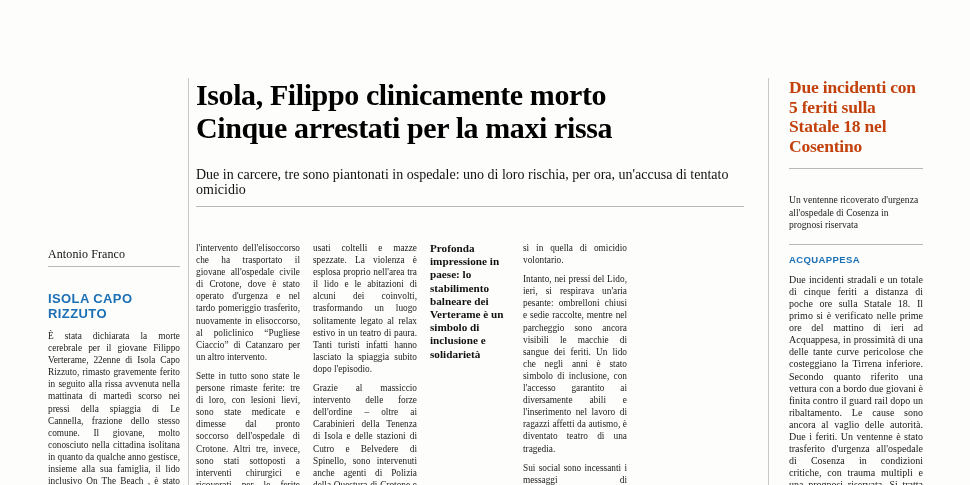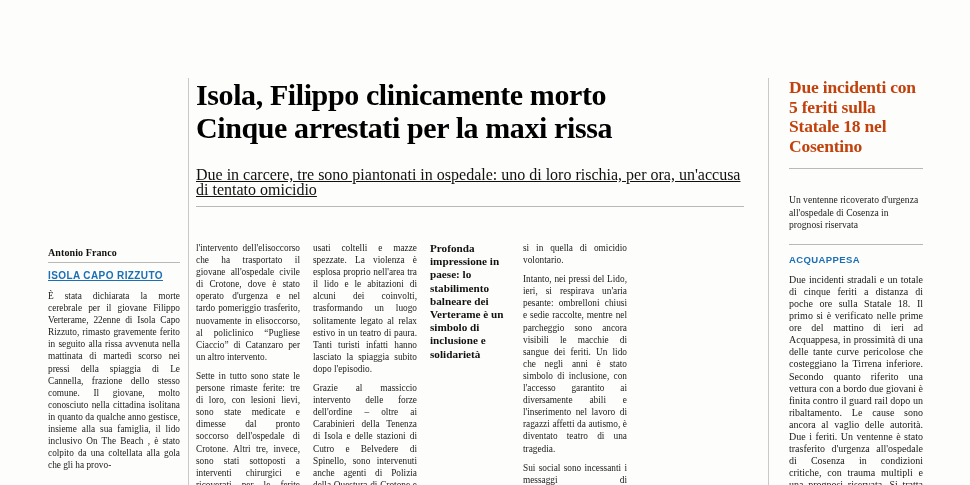--- a/index.html
+++ b/index.html
@@ -23,35 +23,34 @@
 
   
   .left-col {
     position: absolute;
     left: 48px;
     top: 247px;
     width: 132px;
   }
   .byline {
     font-family: "Liberation Serif", serif;
-    font-size: 10px;
-    font-weight: 700;
+    font-size: 12px;
+    font-weight: 400;
     color: #111;
     letter-spacing: 0.1px;
     padding-bottom: 4px;
     border-bottom: 1px solid #b9b9b9;
   }
   .kicker {
-    margin-top: 7px;
+    margin-top: 24px;
     font-family: "Liberation Sans", sans-serif;
-    font-size: 10px;
+    font-size: 13px;
     font-weight: 700;
     letter-spacing: 0.4px;
     color: #1a6fb5;
-    text-decoration: underline;
   }
   .left-body {
     margin-top: 9px;
     font-size: 9.3px;
     line-height: 12.1px;
     text-align: justify;
     color: #1a1a1a;
     hyphens: auto;
   }
 
@@ -71,25 +70,24 @@
   .headline {
     font-family: "Liberation Serif", serif;
     font-weight: 700;
     font-size: 30px;
     line-height: 33px;
     letter-spacing: -0.4px;
     color: #000;
   }
   .subdeck {
     margin-top: 24px;
-    font-size: 16px;
+    font-size: 14px;
     line-height: 14.6px;
     color: #111;
     font-weight: 400;
-    text-decoration: underline;
   }
   .deck-rule {
     margin-top: 9px;
     border-top: 1px solid #b9b9b9;
     width: 548px;
   }
 
   
   .cols {
     position: absolute;

